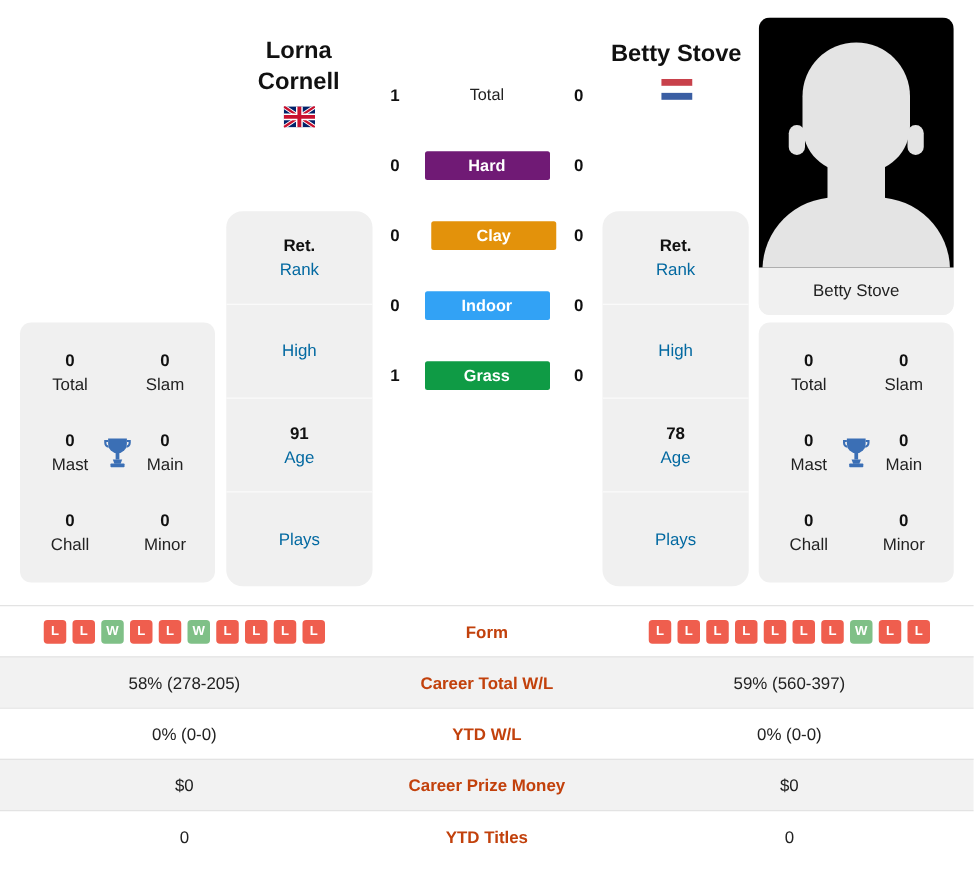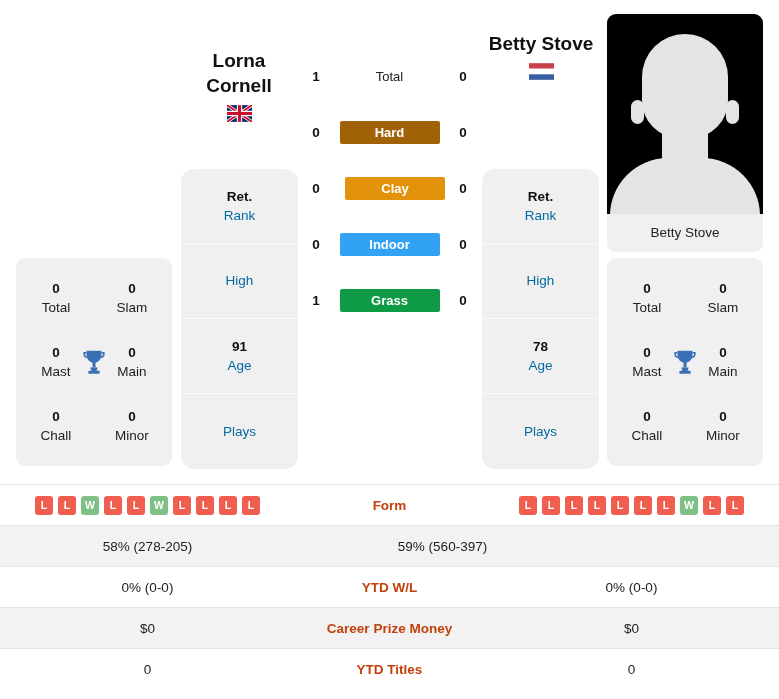--- a/index.html
+++ b/index.html
@@ -199,21 +199,21 @@
     line-height: 23px;
     text-align: center;
     border-radius: 2px;
     color: #ffffff;
     font-size: 13px;
     font-weight: bold;
   }
 
   
   .name-block { position: absolute; text-align: center; }
-  .name-block.left  { left: 176px; top: 48px; width: 126px; }
+  .name-block.left  { left: 176px; top: 28px; width: 126px; }
   .name-block.right { left: 476px; top: 31px; width: 130px; }
   .player-name {
     font-size: 19px;
     font-weight: bold;
     color: #111;
     line-height: 25px;
   }
   .flag {
     margin: 7px auto 0;
     width: 25px;
@@ -309,21 +309,21 @@
           <span class="h2h-total-label">Total</span>
         </span>
         <span class="h2h-score">0</span>
       </div>
 
       <div style="height:28px"></div>
 
       <div class="h2h-row">
         <span class="h2h-score">0</span>
         <span class="h2h-mid">
-          <span class="badge-surface" style="background-color: #a16207;">Hard</span>
+          <span class="badge-surface" style="background-color: #701a75;">Hard</span>
         </span>
         <span class="h2h-score">0</span>
       </div>
 
       <div style="height:28px"></div>
 
       <div class="h2h-row">
         <span class="h2h-score">0</span>
         <span class="h2h-mid">
           <span class="badge-surface" style="background-color: rgb(227, 146, 11); margin-left: 11px;">Clay</span>
@@ -497,20 +497,21 @@
           <span class="form-badge" style="background: rgb(239, 94, 78);">L</span>
           <span class="form-badge" style="background: rgb(239, 94, 78);">L</span>
           <span class="form-badge" style="background: rgb(239, 94, 78);">L</span>
           <span class="form-badge" style="background: rgb(127, 192, 135);">W</span>
           <span class="form-badge" style="background: rgb(239, 94, 78);">L</span>
           <span class="form-badge" style="background: rgb(239, 94, 78);">L</span>
         </div>
       </div>
       <div class="trow striped">
         <div class="tleft">58% (278-205)</div>
+        <div class="tmid">Career Total W/L</div>
         <div class="tright">59% (560-397)</div>
       </div>
       <div class="trow">
         <div class="tleft">0% (0-0)</div>
         <div class="tmid">YTD W/L</div>
         <div class="tright">0% (0-0)</div>
       </div>
       <div class="trow striped">
         <div class="tleft">$0</div>
         <div class="tmid">Career Prize Money</div>

